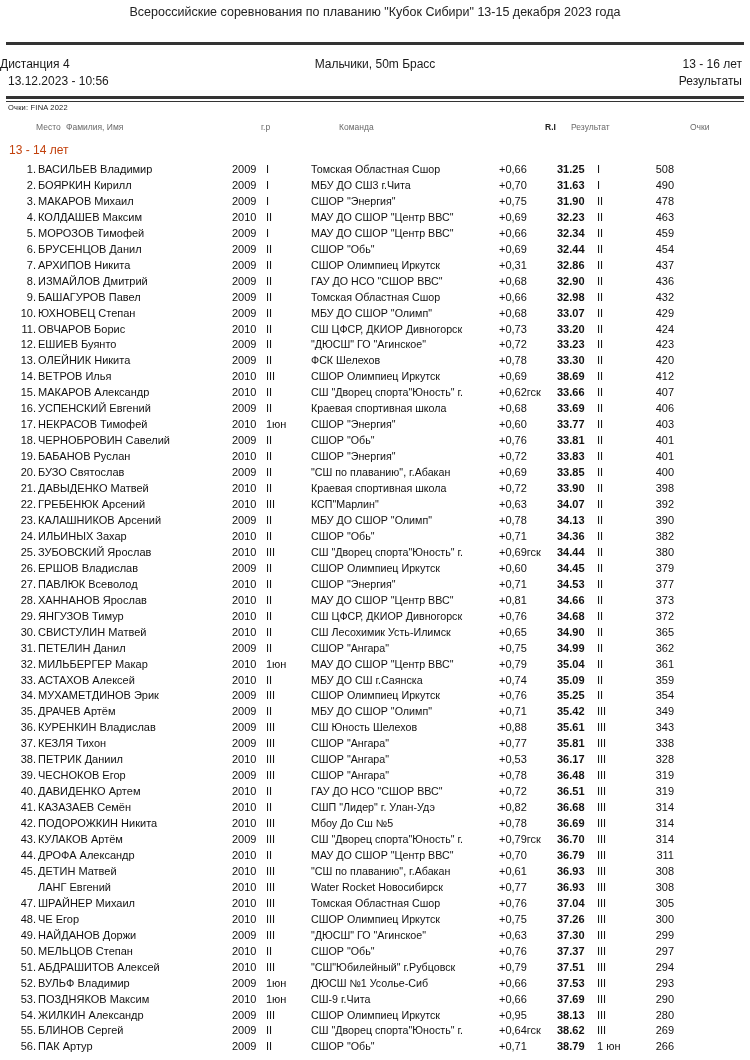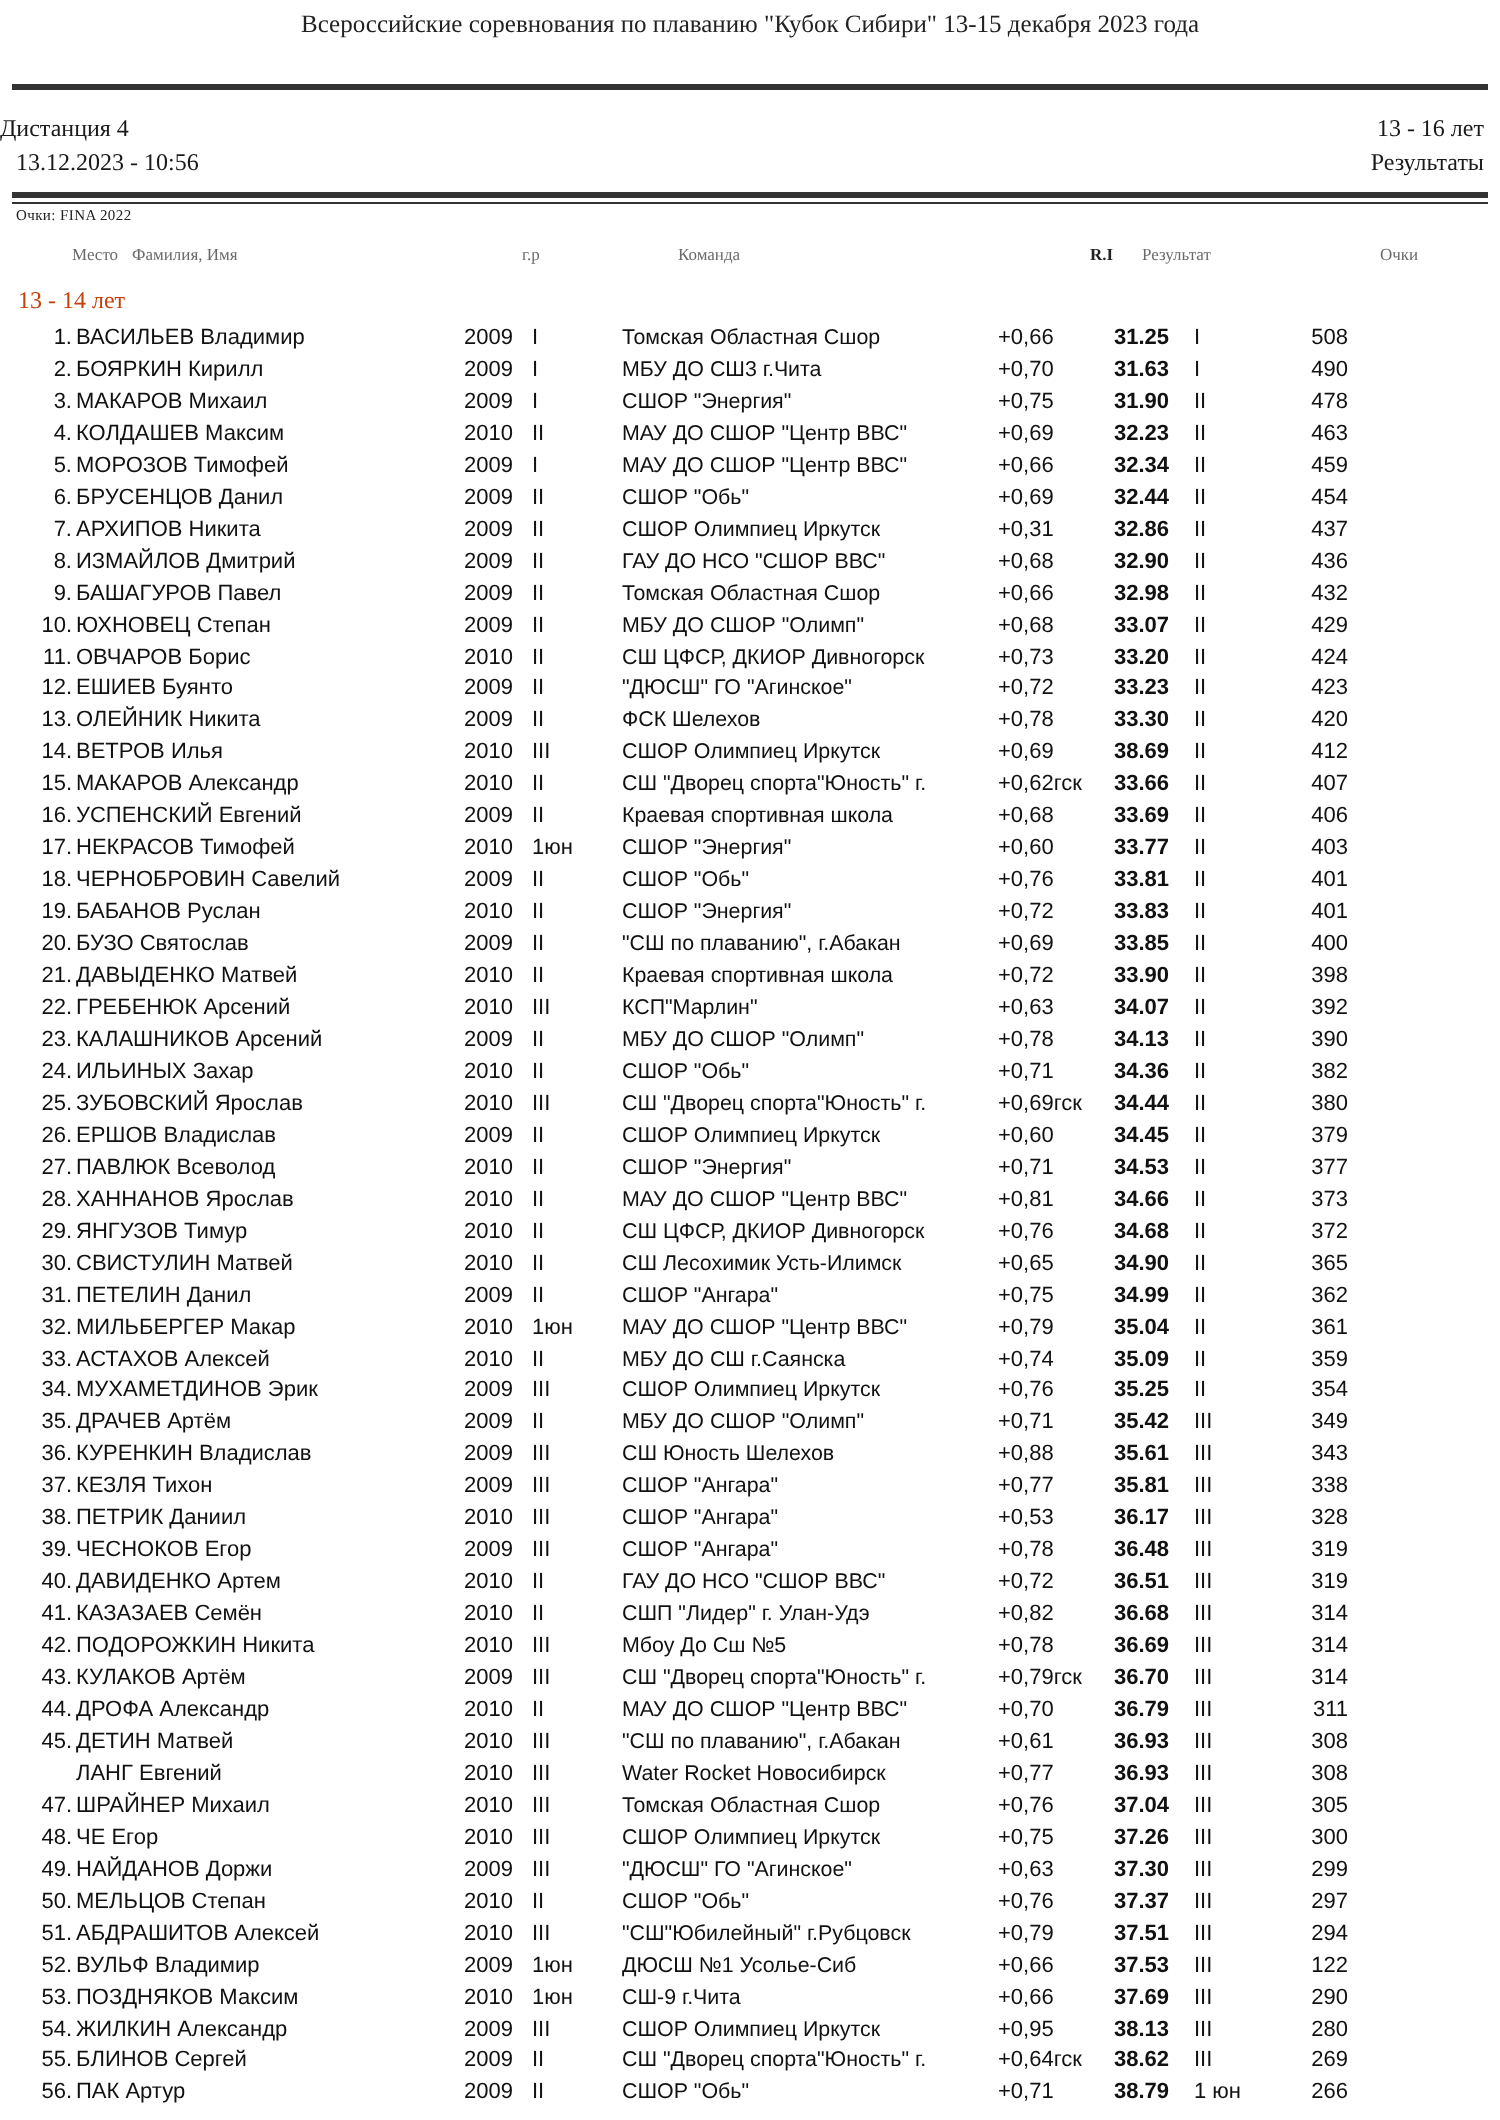--- a/index.html
+++ b/index.html
@@ -1,18 +1,18 @@
 <!DOCTYPE html>
 <html><head>
 <meta charset="utf-8">
 <style>
   html,body{margin:0;padding:0;background:#fff;}
   .page{position:relative;width:750px;height:1060px;background:#fff;color:#111;
         font-family:"Liberation Sans",sans-serif;overflow:hidden;}
-  .abs{position:absolute;font-family:Liberation Serif, serif;}
+  .abs{position:absolute;}
   .title-line{left:0;right:0;text-align:center;font-size:12.5px;color:#222;}
   .rule{left:6px;right:6px;background:#333;}
   .meta{font-size:12px;color:#1a1a1a;}
   .meta-center{left:0;right:0;text-align:center;}
   .meta-right{right:8px;text-align:right;}
   .points-note{left:8px;top:103px;font-size:7.5px;color:#222;letter-spacing:.2px;}
   .colhdr{top:122px;font-size:8.5px;color:#6a6a6a;padding-left:28px;}
   .colhdr.bold{color:#222;font-weight:bold;}
   .section-title{left:9px;top:143px;font-size:12px;color:#c2410c;}
   .rows{position:absolute;top:162px;left:0;width:676px;}
@@ -33,20 +33,21 @@
 <body>
 
 <div class="page">
 
   <div class="abs title-line" style="top:5px">Всероссийские соревнования по плаванию  "Кубок Сибири" 13-15 декабря 2023 года</div>
 
   <div class="abs rule" style="top:42px;height:3px"></div>
 
   <div class="abs meta" style="left:0;top:57px">Дистанция 4</div>
   <div class="abs meta" style="left:8px;top:74px">13.12.2023 - 10:56</div>
+  <div class="abs meta meta-center" style="top:57px">Мальчики, 50m Брасс</div>
   <div class="abs meta meta-right" style="top:57px">13 - 16 лет</div>
   <div class="abs meta meta-right" style="top:74px">Результаты</div>
 
   <div class="abs rule" style="top:96px;height:3px"></div>
   <div class="abs rule" style="top:101px;height:1px"></div>
 
   <div class="abs points-note">Очки: FINA 2022</div>
 
   <div class="abs colhdr" style="left:8px">Место</div>
   <div class="abs colhdr" style="left:38px">Фамилия, Имя</div>
@@ -673,21 +674,21 @@
 
     <div class="row">
       <span class="c-place">52.</span>
       <span class="c-name">ВУЛЬФ Владимир</span>
       <span class="c-year">2009</span>
       <span class="c-cat">1юн</span>
       <span class="c-team">ДЮСШ №1 Усолье-Сиб</span>
       <span class="c-ri">+0,66</span>
       <span class="c-res">37.53</span>
       <span class="c-rescat">III</span>
-      <span class="c-pts">122</span>
+      <span class="c-pts">293</span>
     </div>
 
     <div class="row">
       <span class="c-place">53.</span>
       <span class="c-name">ПОЗДНЯКОВ Максим</span>
       <span class="c-year">2010</span>
       <span class="c-cat">1юн</span>
       <span class="c-team">СШ-9 г.Чита</span>
       <span class="c-ri">+0,66</span>
       <span class="c-res">37.69</span>

